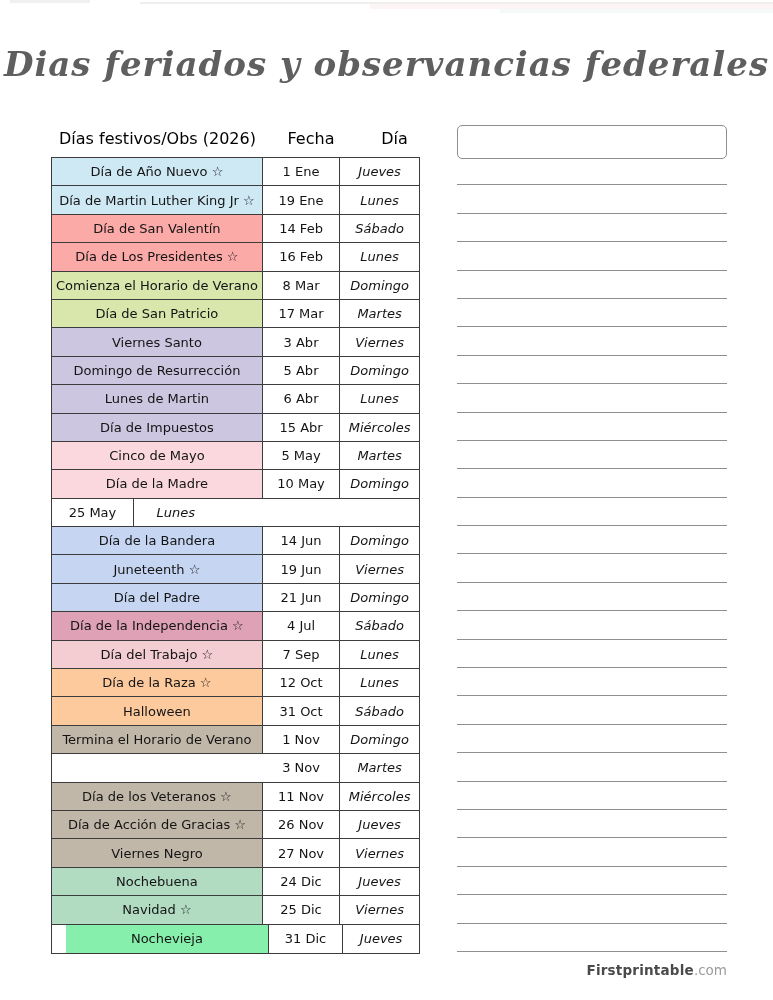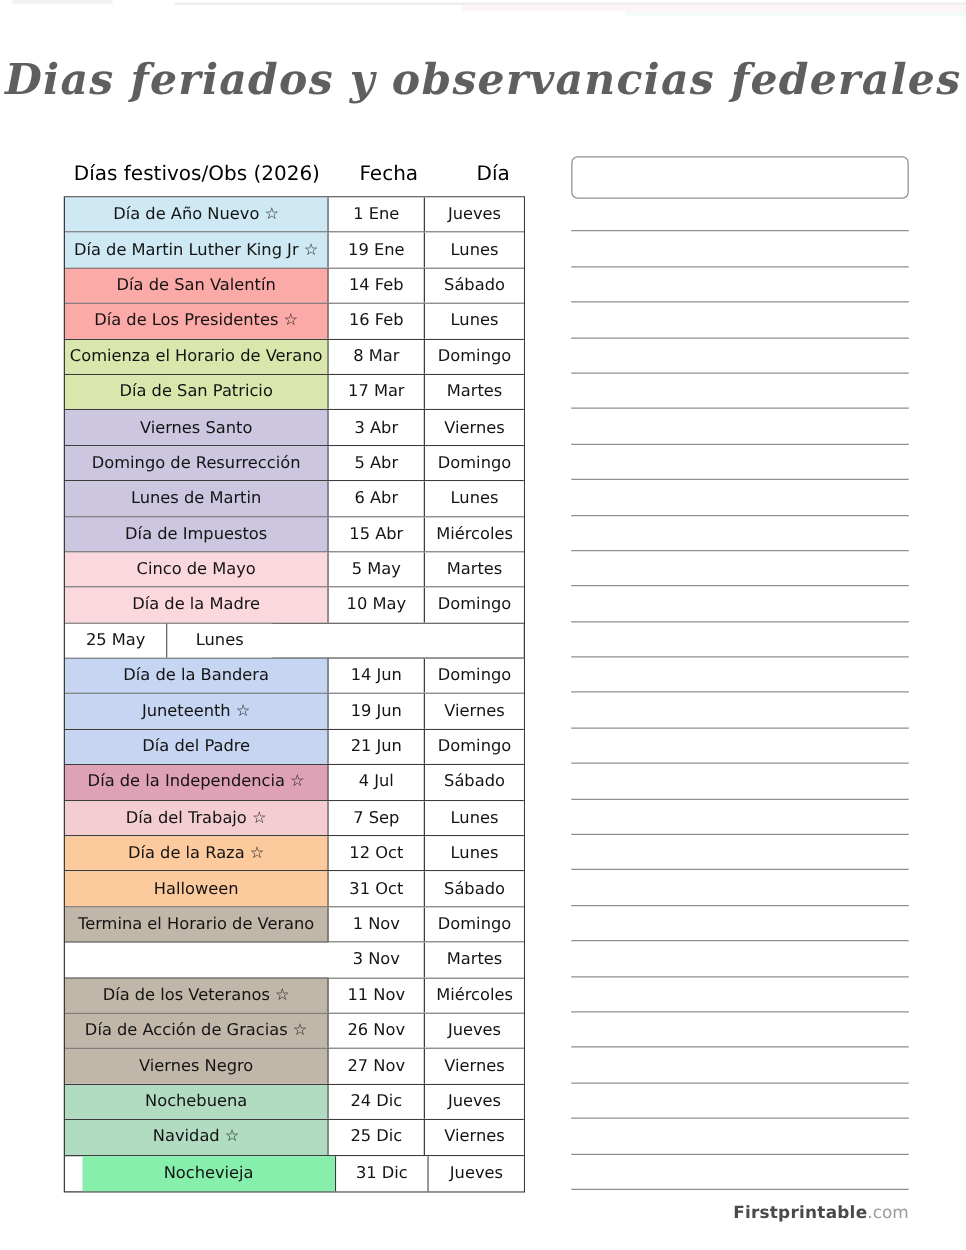--- a/index.html
+++ b/index.html
@@ -51,21 +51,21 @@
     color: #141414;
     text-align: center;
     display: flex;
     align-items: center;
     justify-content: center;
     white-space: nowrap;
     overflow: hidden;
   }
   .cell-name { width: 223.5px; border-right: 1px solid #3c3c3c; }
   .cell-date { width: 82px; border-right: 1px solid #3c3c3c; background: #ffffff; }
-  .cell-day  { width: 83.5px; background: #ffffff; }
+  .cell-day  { width: 83.5px; background: #ffffff; font-style: italic; }
 
   .notes-box {
     position: absolute;
     left: 457px; top: 125px;
     width: 270px; height: 34px;
     border: 1px solid #8f8f8f;
     border-radius: 5px;
     background: #ffffff;
   }
   .note-lines {

